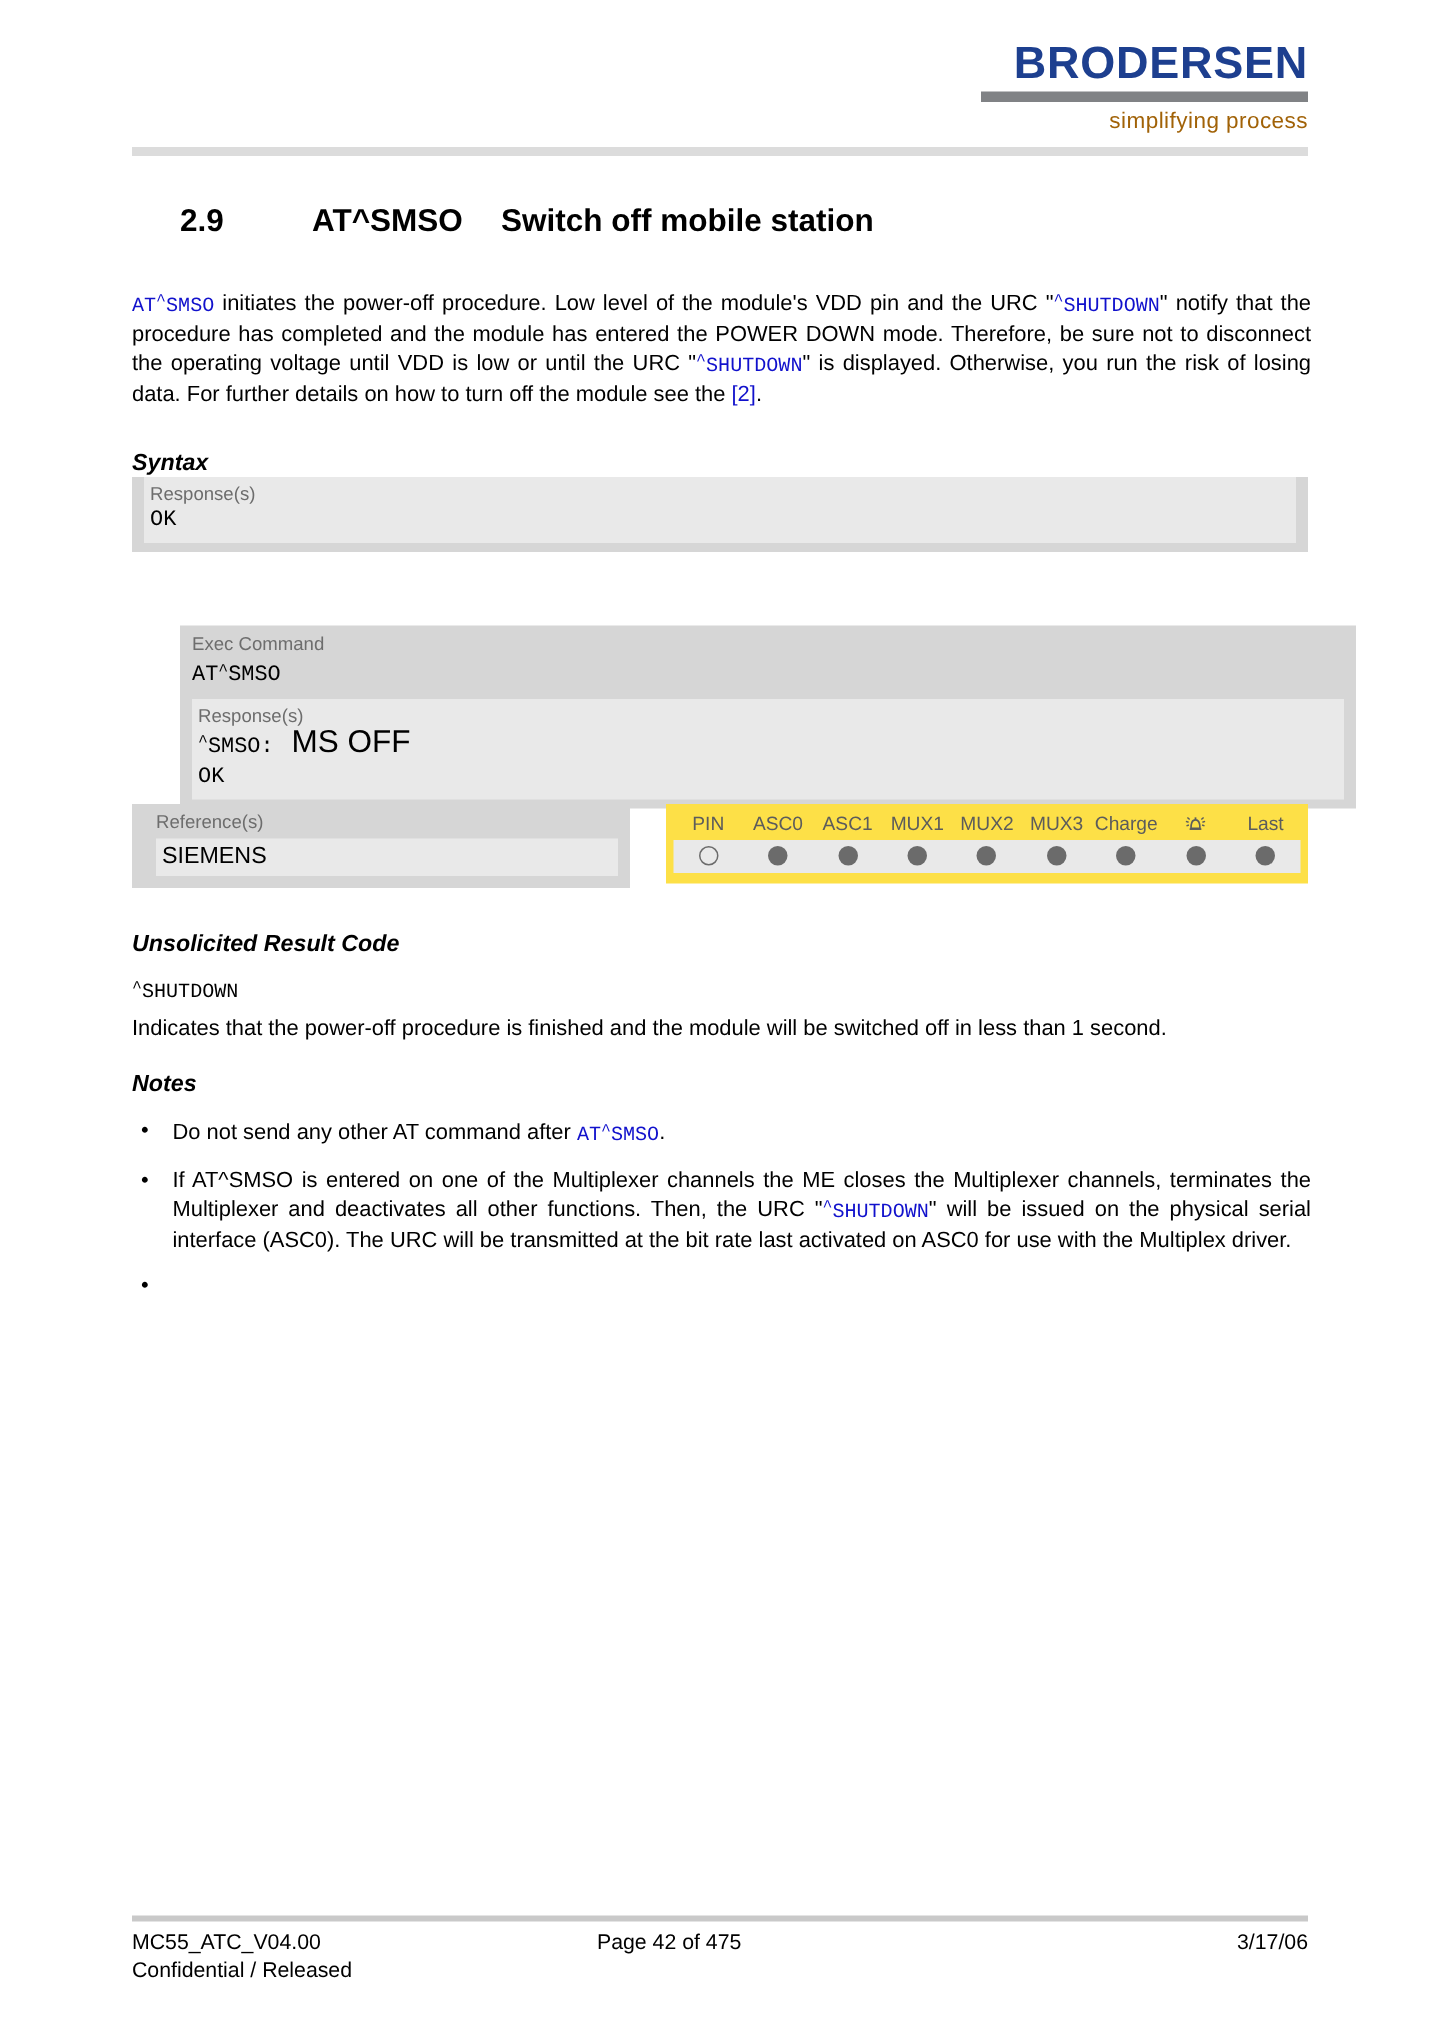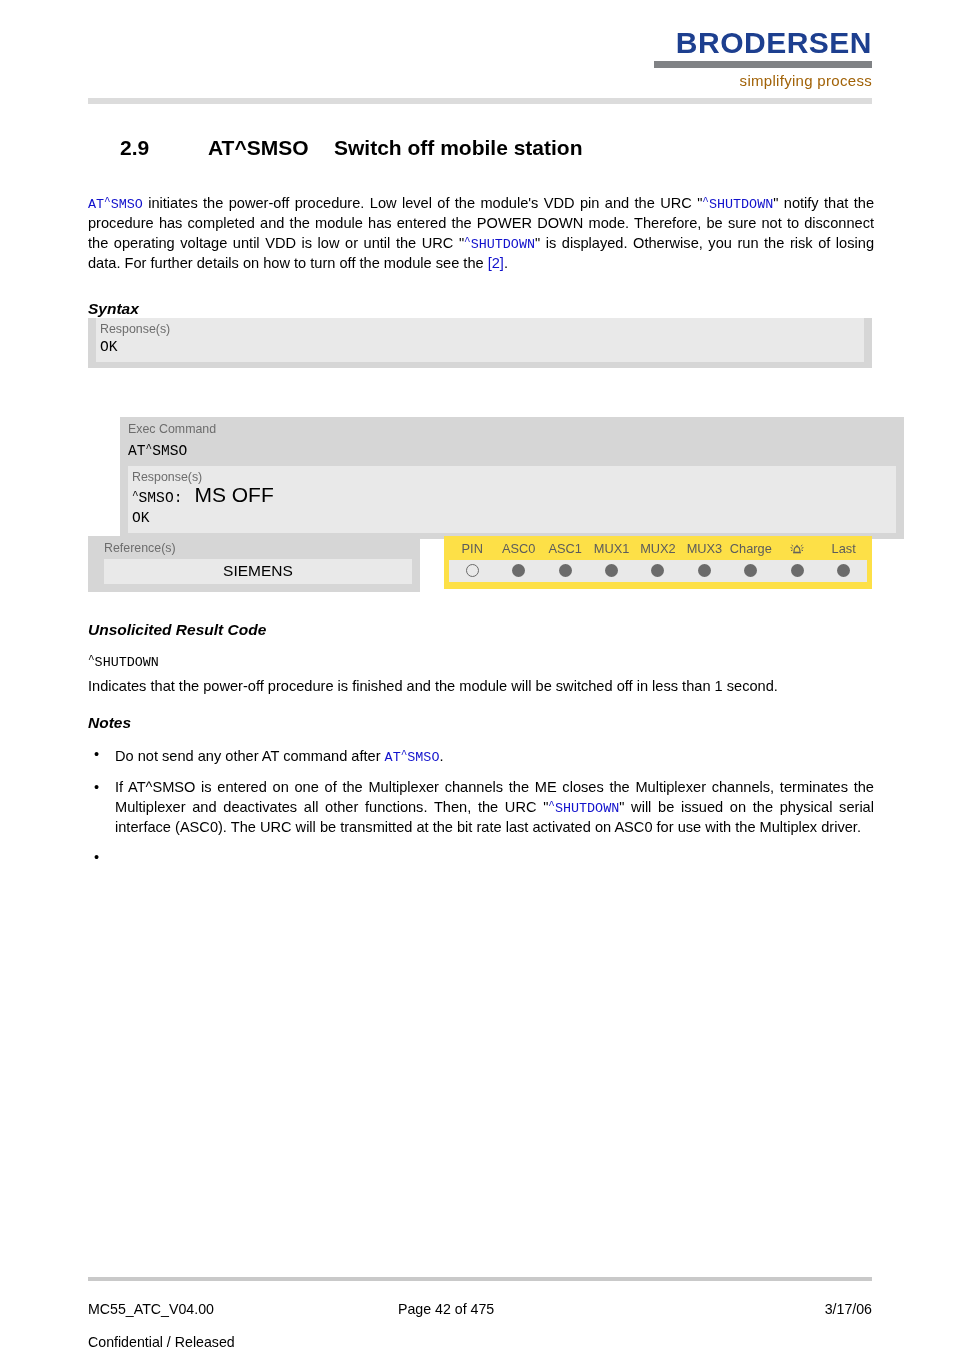--- a/index.html
+++ b/index.html
@@ -194,21 +194,20 @@
   }
   .ref-box .val-wrap {
     background: #e9e9e9;
     padding: 2px 4px 3px 4px;
     margin-top: 3px;
   }
   .ref-box .val {
     font-size: 15.5px;
     color: #000;
     line-height: 20px;
-    text-align: center;
   }
 
   .feat-box {
     position: absolute;
     left: 444px;
     top: 536px;
     width: 428px;
     background: #fde047;
     padding: 4px 5px 7px 5px;
     box-sizing: border-box;
@@ -305,21 +304,20 @@
     position: absolute;
     left: 88px;
     top: 1286px;
     width: 784px;
     font-size: 14.2px;
     color: #000;
   }
   .footer-row {
     display: flex;
     line-height: 19px;
-    margin-top: 14px;
   }
   .footer .f-left   { width: 310px; }
   .footer .f-mid    { width: 240px; text-align: left; }
   .footer .f-right  { flex: 1; text-align: right; }
 </style>
 </head>
 <body>
 
 <div class="page">
 

